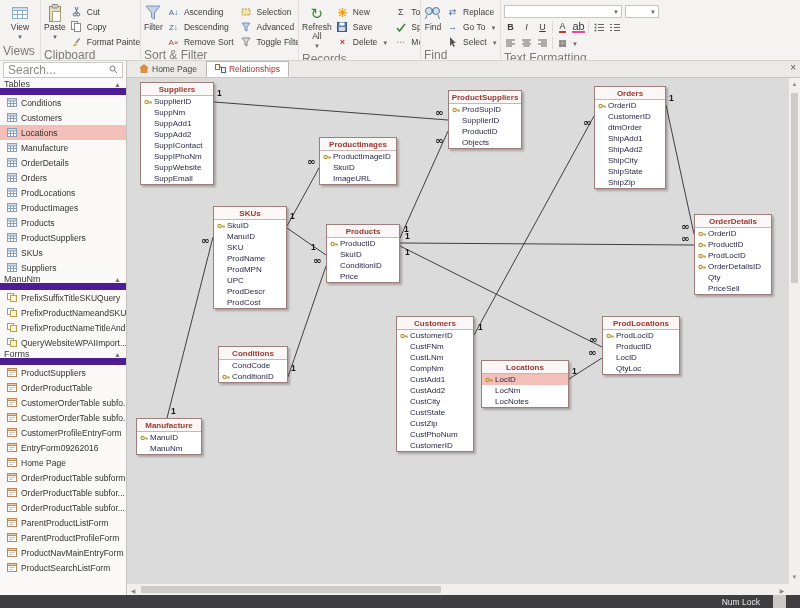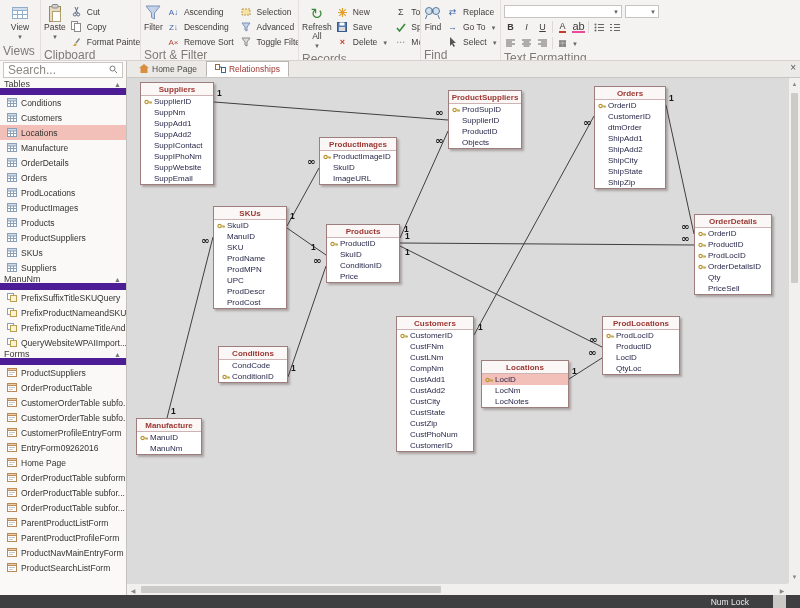--- a/index.html
+++ b/index.html
@@ -65,21 +65,21 @@
   .vscroll .arr { height:12px; display:flex; align-items:center; justify-content:center; }
   .vthumb { position:absolute; left:2px; right:2px; top:15px; height:190px; background:#cdcbc8; border-radius:1px; }
   .varr-b { position:absolute; bottom:0; left:0; right:0; }
   .hscroll { position:absolute; left:0; right:12px; bottom:0; height:12px; background:#f2f0ee; border-top:1px solid #dcdad7; }
   .hscroll .arr { width:12px; height:12px; display:flex; align-items:center; justify-content:center; position:absolute; top:0; }
   .hthumb { position:absolute; left:14px; top:2px; bottom:2px; width:300px; background:#cdcbc8; border-radius:1px; }
   .harr-r { right:0; }
   .scorner { position:absolute; right:0; bottom:0; width:12px; height:12px; background:#f2f0ee; }
 
   
-  .statusbar { position:absolute; bottom:0; left:0; right:0; height:13px; background:#3f3f41; color:#e9e9e9; display:flex; align-items:center; justify-content:flex-end; font-size:8.5px; padding-right:14px; gap:24px; }
+  .statusbar { position:absolute; bottom:0; left:0; right:0; height:13px; background:#3f3f41; color:#e9e9e9; display:flex; align-items:center; justify-content:flex-end; font-size:8.5px; padding-right:14px; gap:13px; }
   .sb-grip { width:13px; height:13px; background:#cbc9c6; }
 </style>
 </head>
 <body>
 
 <div class="ribbon">
 
   <div class="rgroup" style="width:40px">
     <div class="rgroup-content">
       <div class="rbig">

